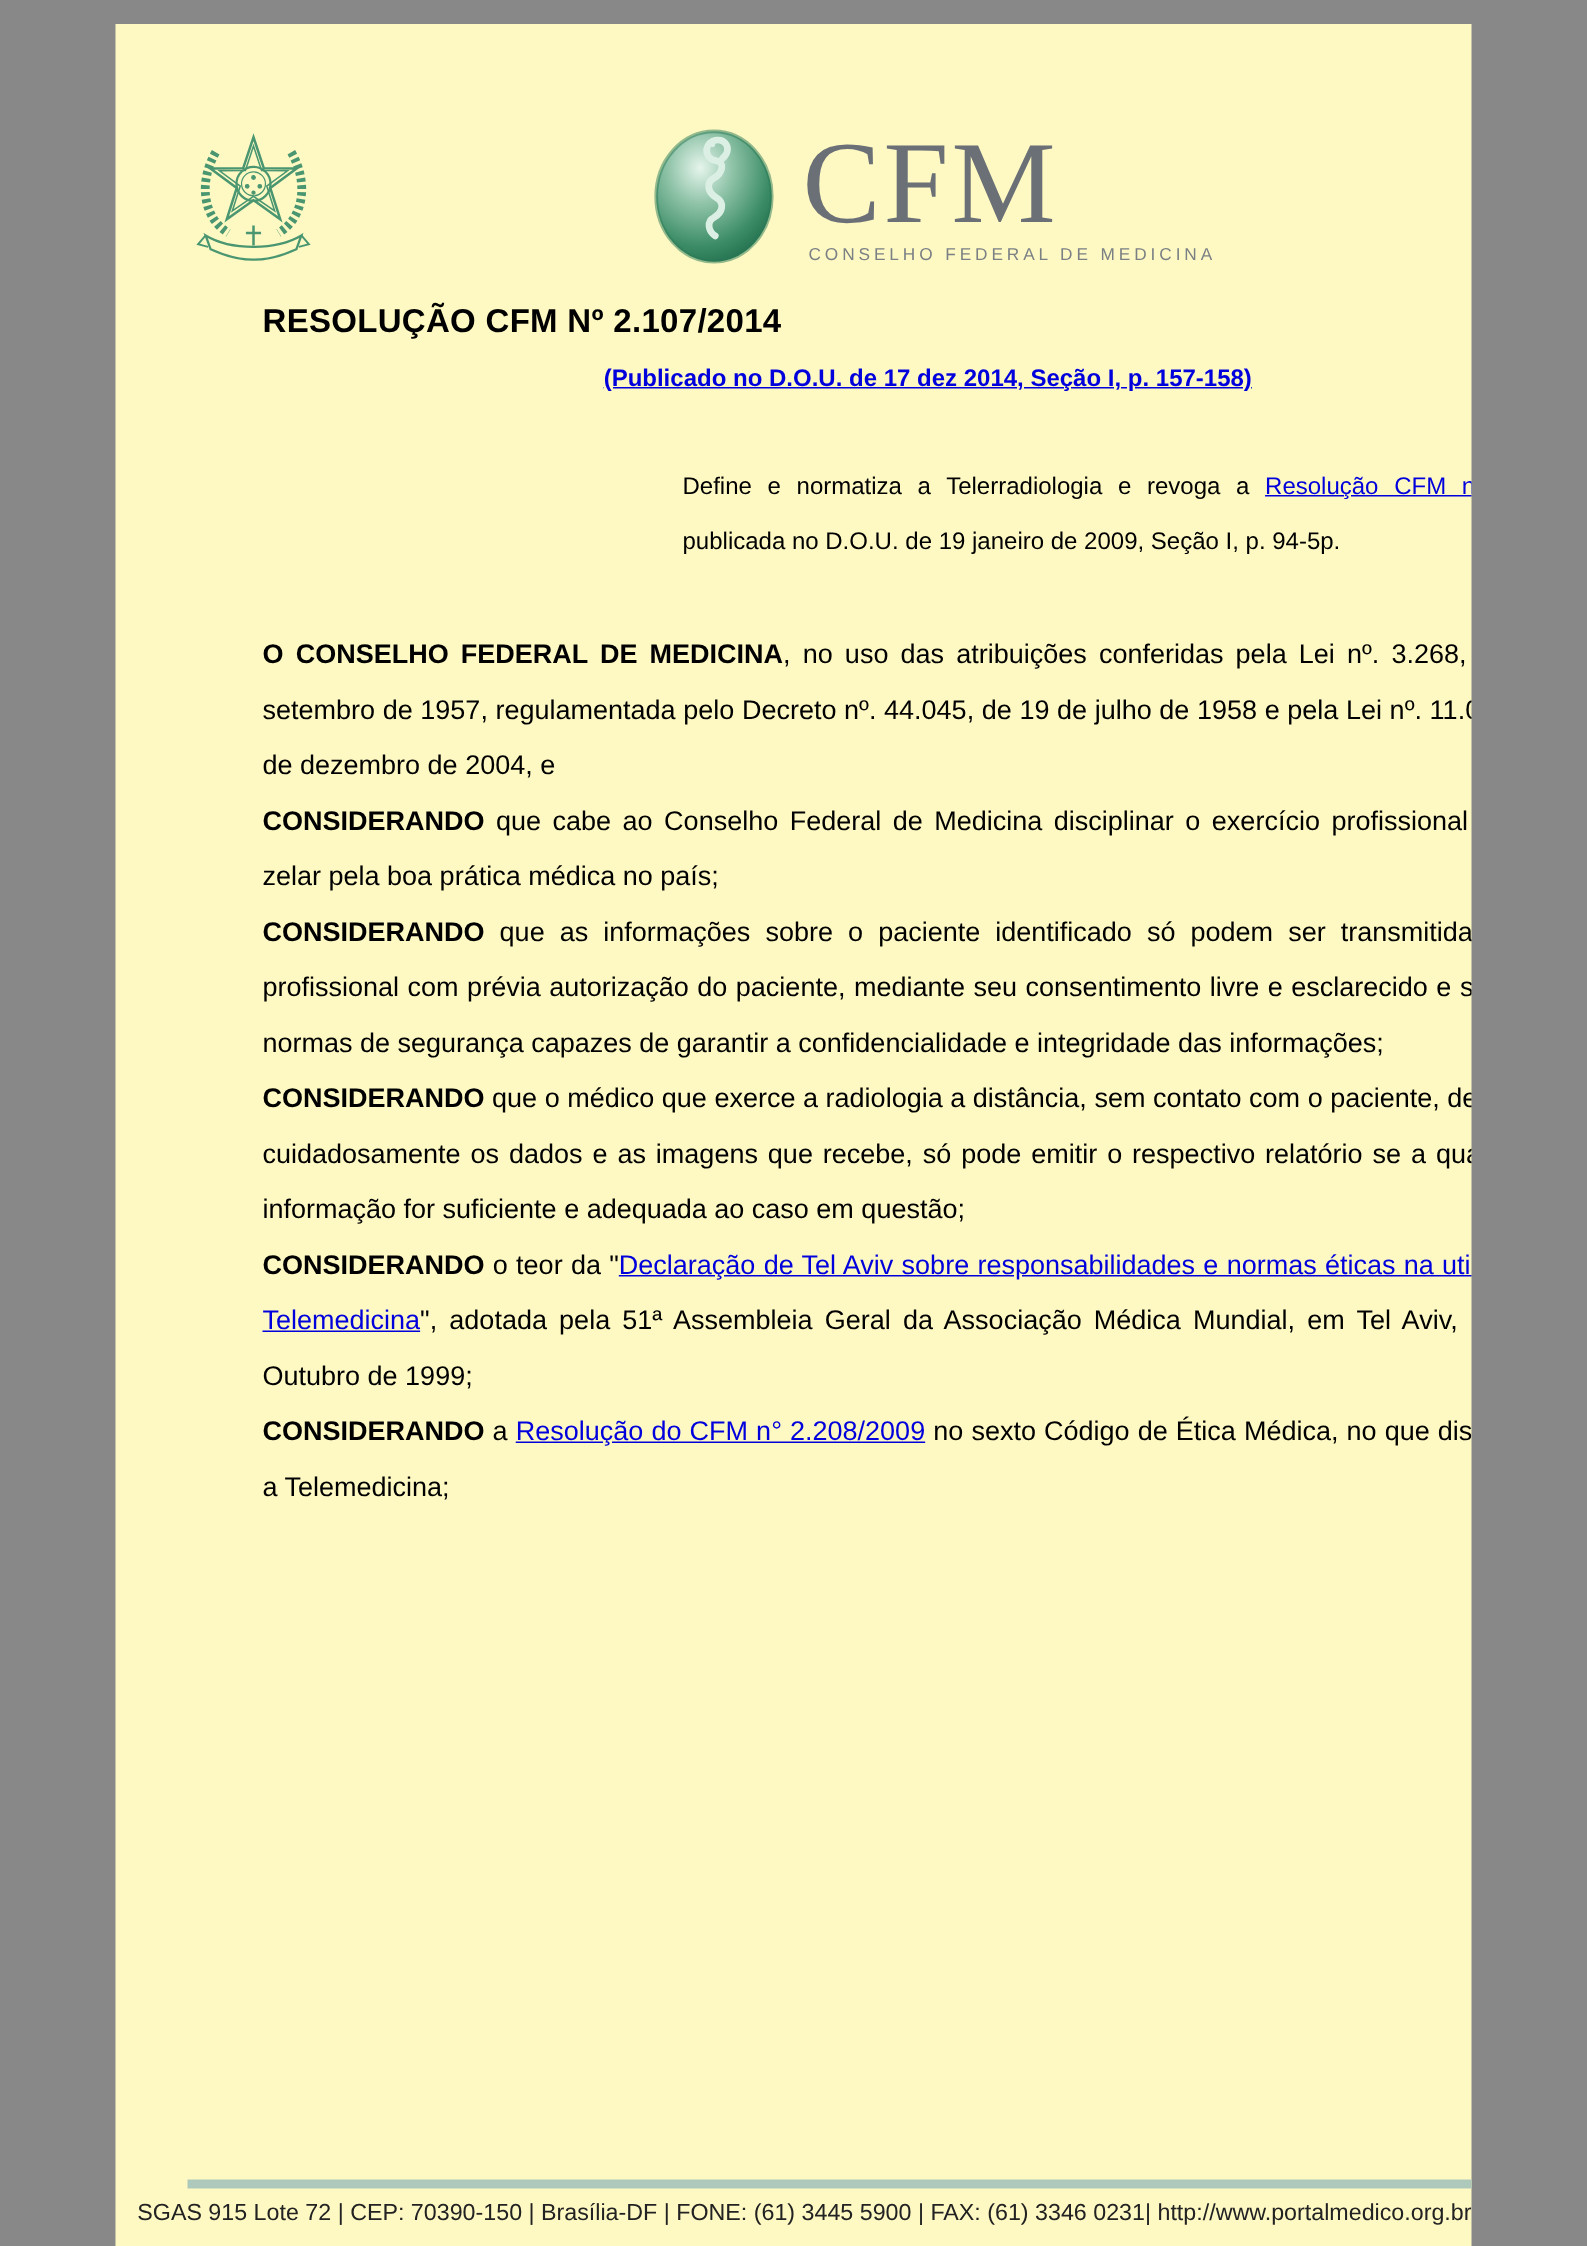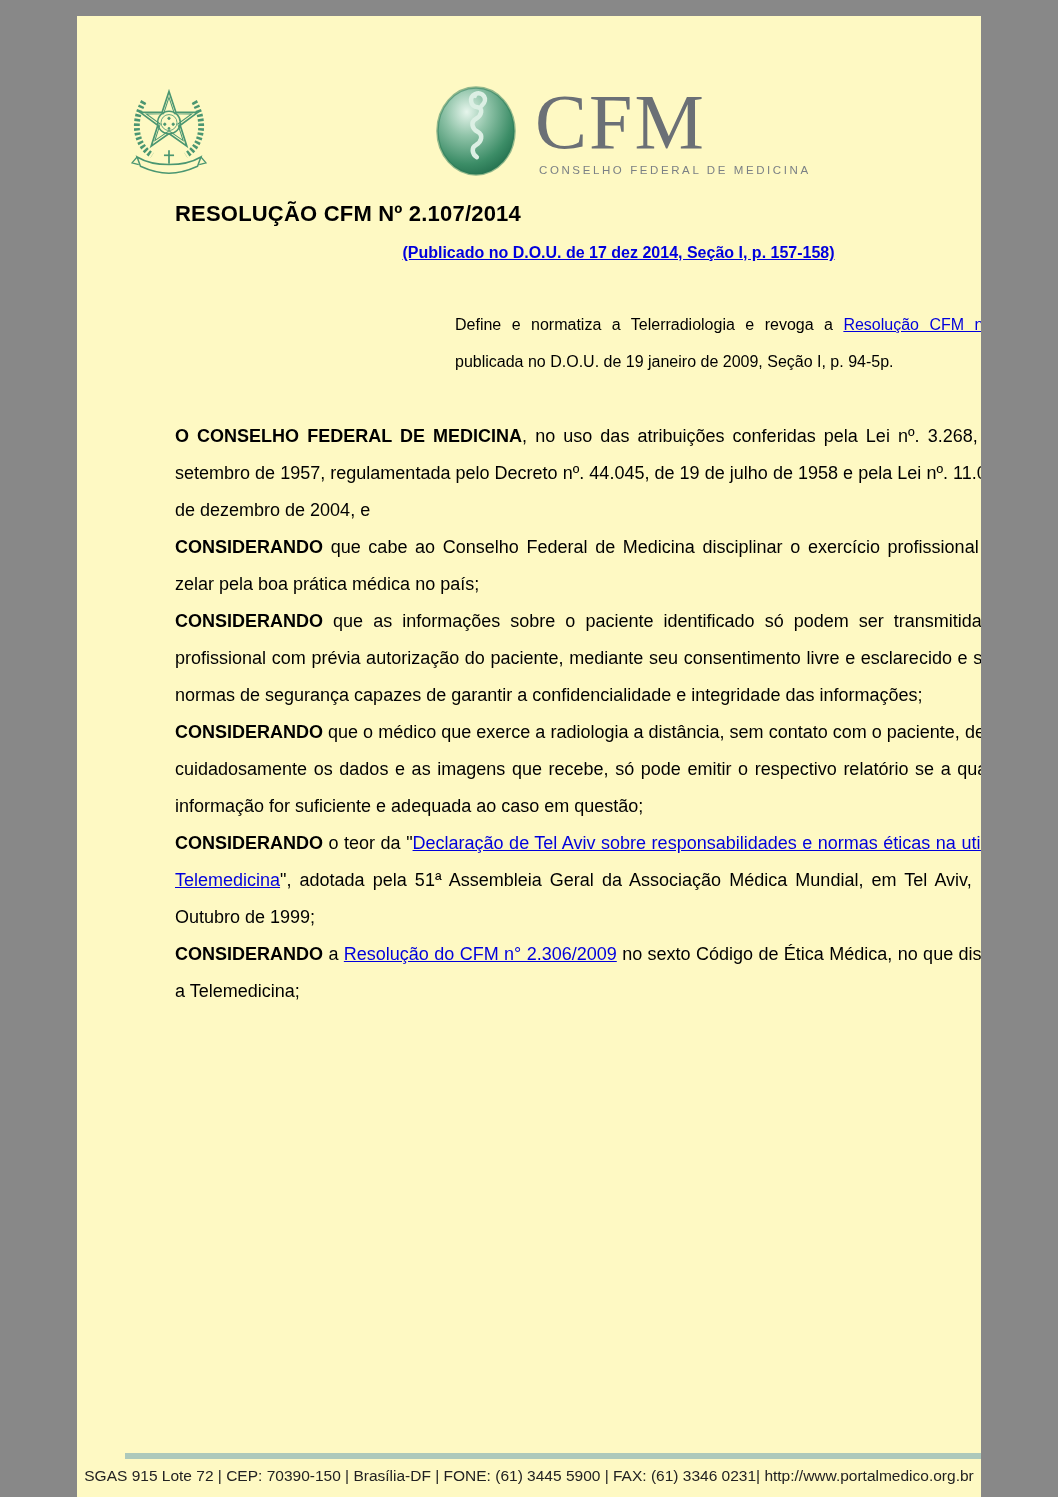--- a/index.html
+++ b/index.html
@@ -30,21 +30,21 @@
     margin:44px 0 0 280px; text-align:justify;
     font-size:16px; line-height:37px;
   }
   .bodytext { margin-top:38px; font-size:18px; line-height:37px; text-align:justify; }
   .bodytext p { margin:0; }
   .b { font-weight:bold; }
   
   .footer-bar { position:absolute; left:48px; top:1437px; width:927px; height:6px; }
   .footer-text {
     position:absolute; top:1451px; left:0; width:100%;
-    text-align:center; font-size:15.5px; color:#222222;
+    text-align:right; font-size:15.5px; color:#222222;
   }
 </style>
 </head>
 <body>
 
 <div class="page">
 
   <div class="coat">
     <svg viewBox="0 0 100 115" width="84" height="100" fill="none" stroke="#4a9671">
       <path d="M20,26 C6,50 10,78 30,90" stroke-width="7" stroke-dasharray="3 2.5"></path>
@@ -90,20 +90,20 @@
     <div class="publine">
       <a class="lnk" href="#">(Publicado no D.O.U. de 17 dez 2014, Seção I, p. 157-158)</a>
     </div>
     <p class="ementa" id="ementa"><span>Define e normatiza a Telerradiologia e revoga a </span><a href="#" class="lnk">Resolução CFM nº 1890/09</a><span>, publicada no D.O.U. de 19 janeiro de 2009, Seção I, p. 94-5p.</span></p>
     <div class="bodytext" id="paragraphs">
         <p><span class="b">O CONSELHO FEDERAL DE MEDICINA</span><span>, no uso das atribuições conferidas pela Lei nº. 3.268, de 30 de setembro de 1957, regulamentada pelo Decreto nº. 44.045, de 19 de julho de 1958 e pela Lei nº. 11.000, de 15 de dezembro de 2004, e</span></p>
         <p><span class="b">CONSIDERANDO</span><span> que cabe ao Conselho Federal de Medicina disciplinar o exercício profissional médico e zelar pela boa prática médica no país;</span></p>
         <p><span class="b">CONSIDERANDO</span><span> que as informações sobre o paciente identificado só podem ser transmitidas a outro profissional com prévia autorização do paciente, mediante seu consentimento livre e esclarecido e sob rígidas normas de segurança capazes de garantir a confidencialidade e integridade das informações;</span></p>
         <p><span class="b">CONSIDERANDO</span><span> que o médico que exerce a radiologia a distância, sem contato com o paciente, deve avaliar cuidadosamente os dados e as imagens que recebe, só pode emitir o respectivo relatório se a qualidade da informação for suficiente e adequada ao caso em questão;</span></p>
         <p><span class="b">CONSIDERANDO</span><span> o teor da "</span><a href="#" class="lnk">Declaração de Tel Aviv sobre responsabilidades e normas éticas na utilização da Telemedicina</a><span>", adotada pela 51ª Assembleia Geral da Associação Médica Mundial, em Tel Aviv, Israel, em Outubro de 1999;</span></p>
-        <p><span class="b">CONSIDERANDO</span><span> a </span><a href="#" class="lnk">Resolução do CFM n° 2.306/2009</a><span> no sexto Código de Ética Médica, no que dispõe sobre a Telemedicina;</span></p>
+        <p><span class="b">CONSIDERANDO</span><span> a </span><a href="#" class="lnk">Resolução do CFM n° 2.208/2009</a><span> no sexto Código de Ética Médica, no que dispõe sobre a Telemedicina;</span></p>
       </div>
   </div>
 
   <div class="footer-bar" style="background: rgb(173, 201, 187);"></div>
   <div class="footer-text">SGAS 915 Lote 72 | CEP: 70390-150 | Brasília-DF | FONE: (61) 3445 5900 | FAX: (61) 3346 0231| http://www.portalmedico.org.br</div>
 
 </div>
 
 </body></html>

